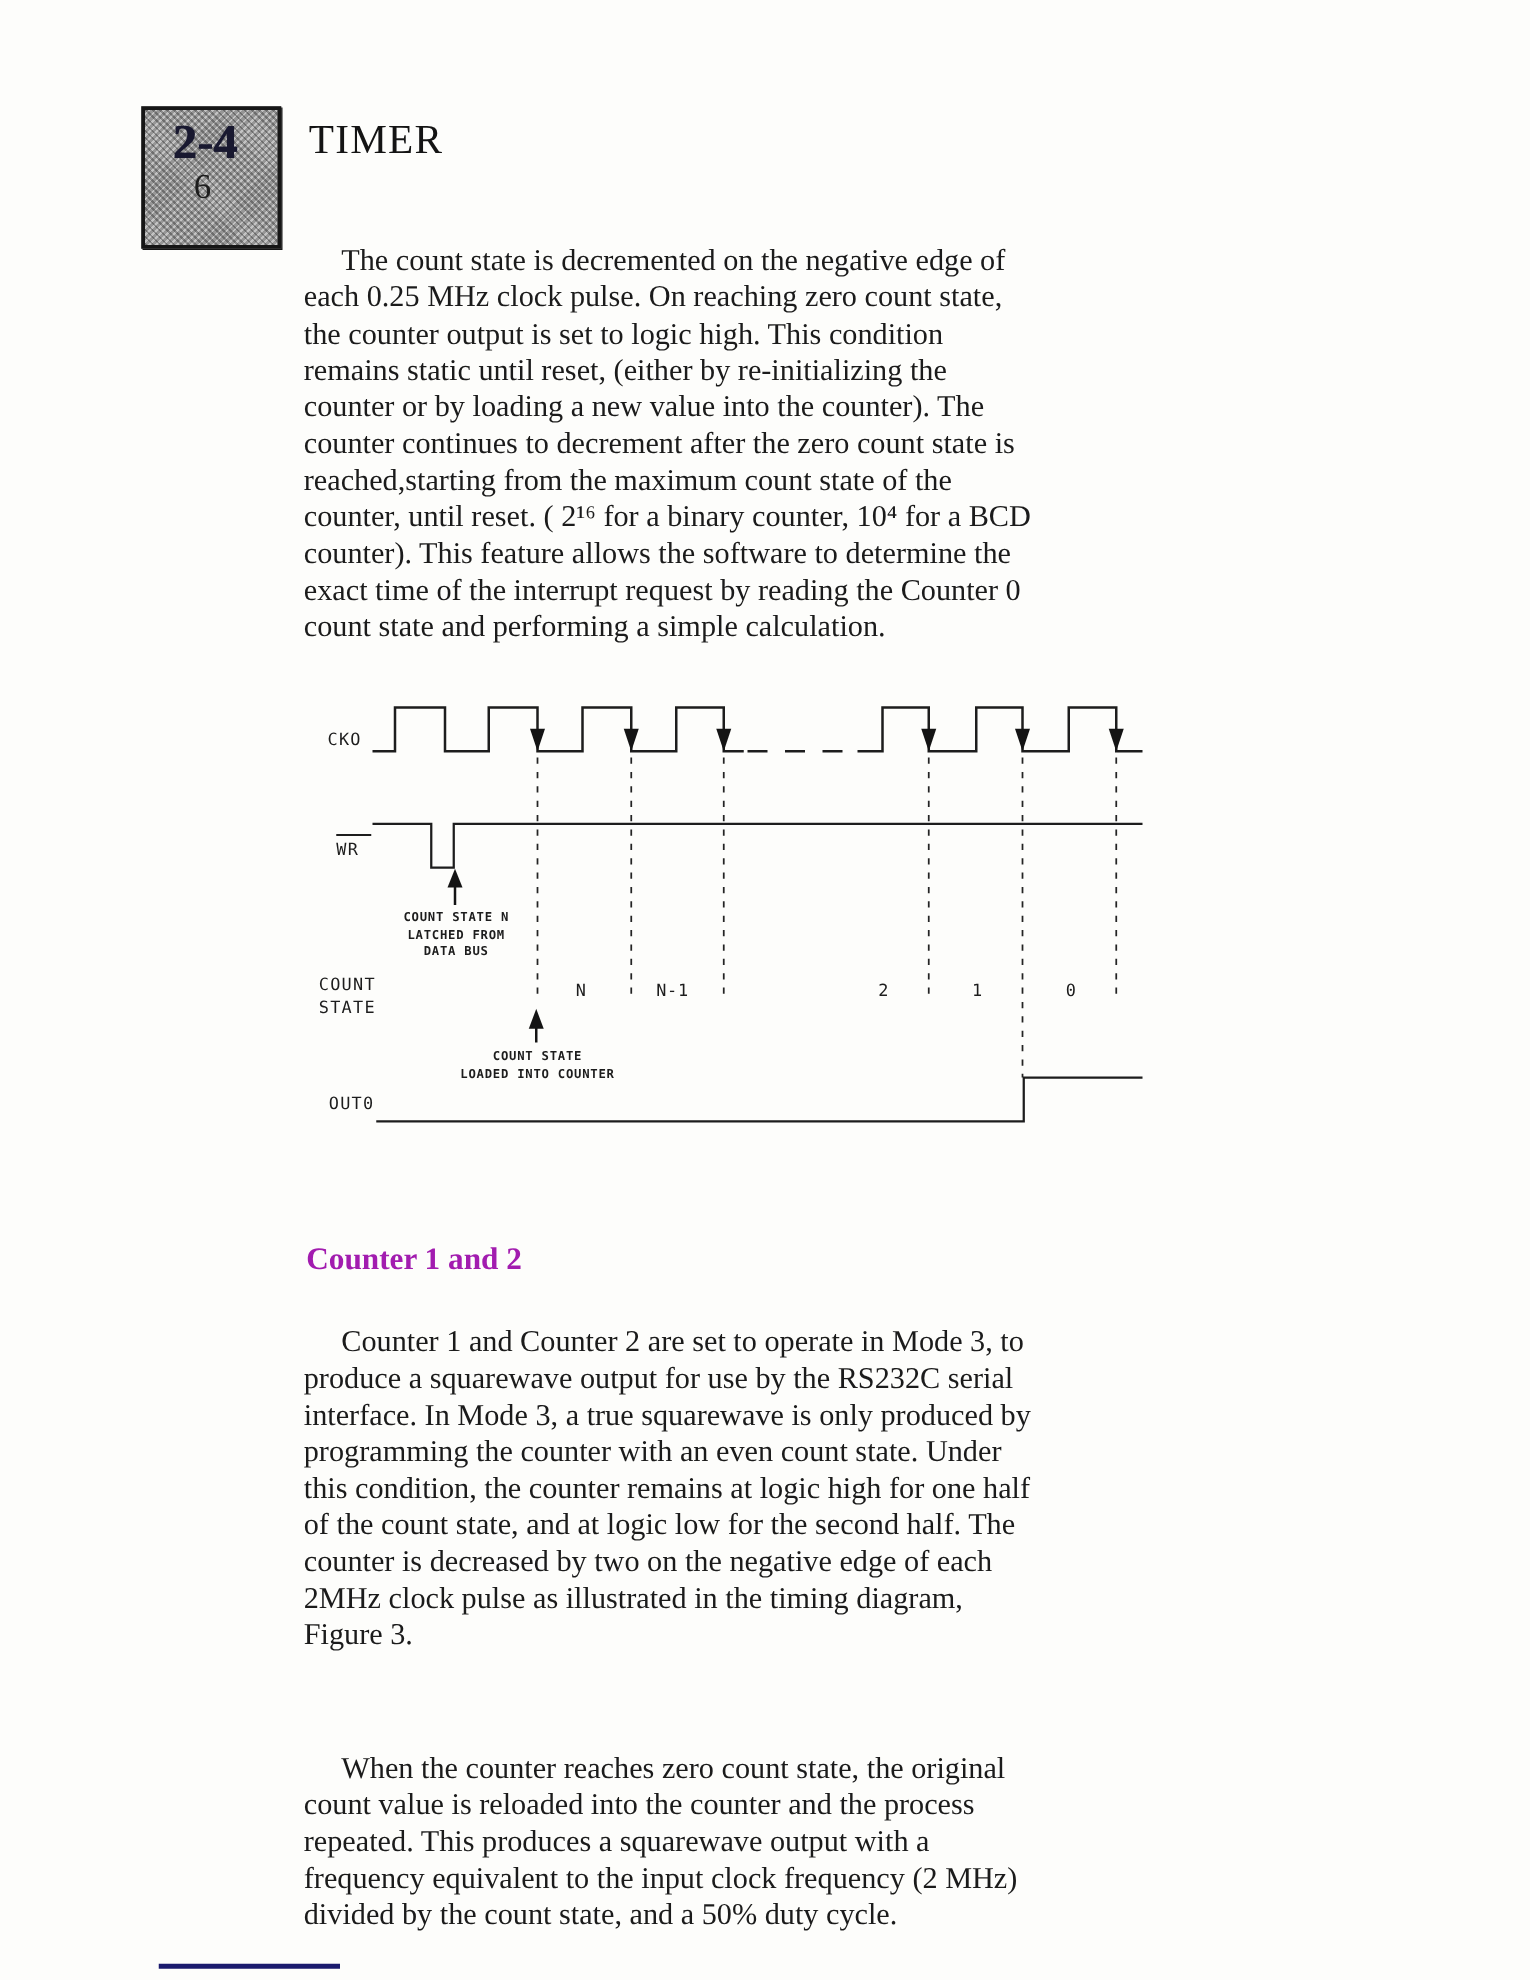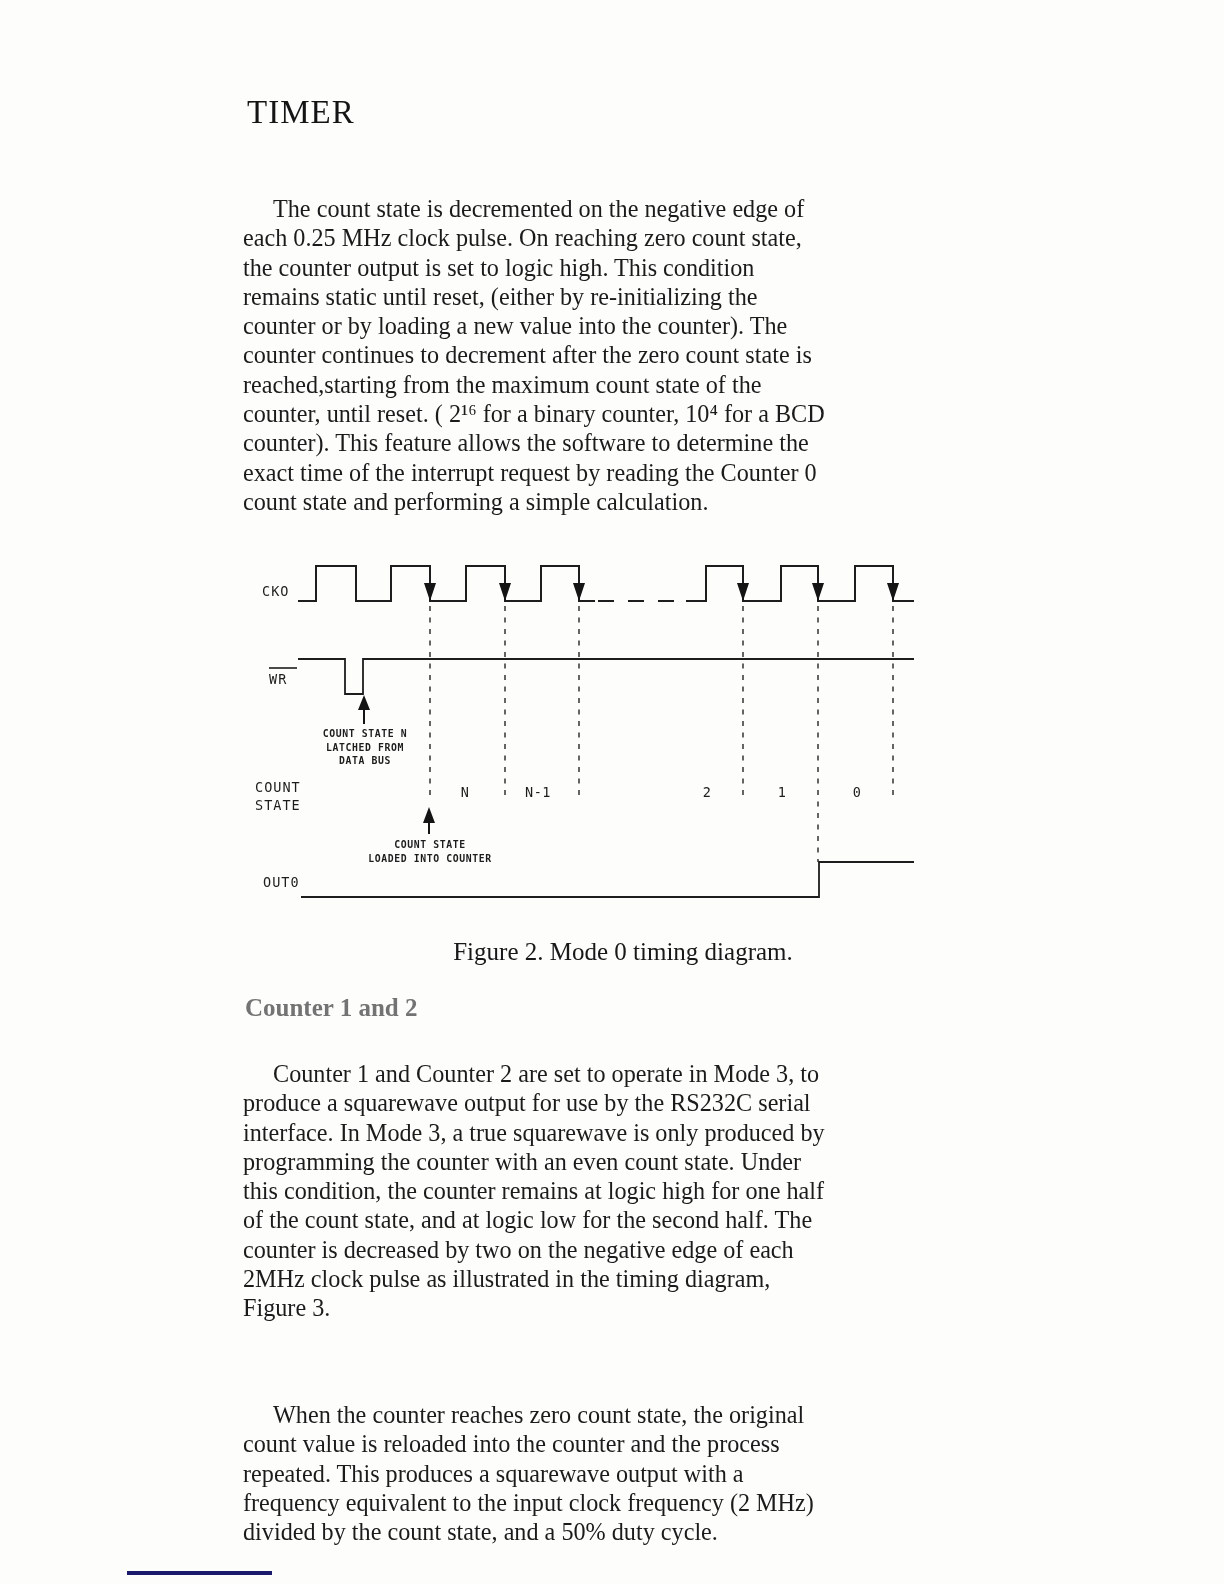--- a/index.html
+++ b/index.html
@@ -44,21 +44,21 @@
   }
   #para1{top:194px;font-family:Liberation Serif, serif;}
   #para2{top:1059px;}
   #para3{top:1400px;}
   .caption{
     position:absolute;left:243px;top:938px;width:760px;
     text-align:center;font-size:25px;color:#181818;
   }
   .heading2{
     position:absolute;left:245px;top:994px;
-    font-size:25px;font-weight:bold;color:#737373;
+    font-size:25px;font-weight:bold;color:#a21caf;
   }
   .diagram{position:absolute;left:248px;top:556px;}
   .diagram text{
     font-family:"DejaVu Sans Mono", monospace;
     fill:#1d1d1d;
   }
   .sig-label{font-size:13.5px;letter-spacing:1px;}
   .count-val{font-size:13.5px;letter-spacing:0.5px;}
   .annot{font-size:9.8px;font-weight:bold;letter-spacing:0.6px;}
   .wave{fill:none;stroke:#1d1d1d;stroke-width:2;}
@@ -69,20 +69,24 @@
   .arrowline{stroke:#141414;stroke-width:2;}
   .footer-rule{
     position:absolute;left:127px;top:1571px;width:145px;height:4px;
   }
 </style>
 </head>
 <body>
 
 <div class="page">
 
+  <div class="badge">
+    <div class="sec">2-4</div>
+    <div class="num">6</div>
+  </div>
 
   <div class="title">TIMER</div>
 
   <div class="para" id="para1">The count state is decremented on the negative edge of
 each 0.25 MHz clock pulse. On reaching zero count state,
 the counter output is set to logic high. This condition
 remains static until reset, (either by re-initializing the
 counter or by loading a new value into the counter). The
 counter continues to decrement after the zero count state is
 reached,starting from the maximum count state of the
@@ -152,21 +156,20 @@
         <text class="annot" x="182" y="306" text-anchor="middle">LOADED INTO COUNTER</text>
       </g>
     </g>
 
     <g>
       <path class="wave-thin" d="M53,341 H571 V306 H666"></path>
       <text class="sig-label" x="15" y="331">OUT0</text>
     </g>
   </svg>
 
-  <div class="caption">Figure 2. Mode 0 timing diagram.</div>
 
   <div class="heading2">Counter 1 and 2</div>
 
   <div class="para" id="para2">Counter 1 and Counter 2 are set to operate in Mode 3, to
 produce a squarewave output for use by the RS232C serial
 interface. In Mode 3, a true squarewave is only produced by
 programming the counter with an even count state. Under
 this condition, the counter remains at logic high for one half
 of the count state, and at logic low for the second half. The
 counter is decreased by two on the negative edge of each

